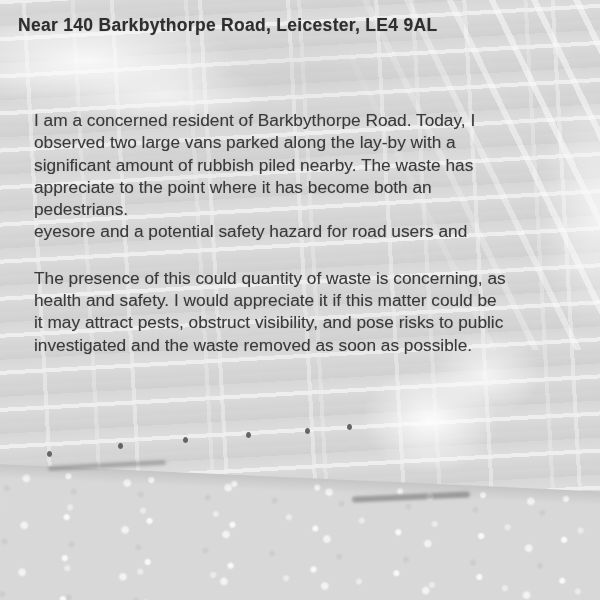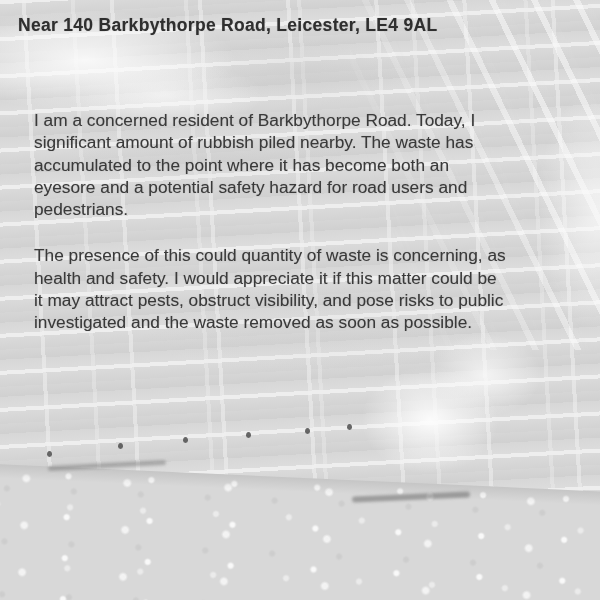--- a/index.html
+++ b/index.html
@@ -157,24 +157,25 @@
   <div class="nail" style="left:183px; top:437px;"></div>
   <div class="nail" style="left:246px; top:432px;"></div>
   <div class="nail" style="left:305px; top:428px;"></div>
   <div class="nail" style="left:347px; top:424px;"></div>
 
   <div class="content">
     <h1 class="title">Near 140 Barkbythorpe Road, Leicester, LE4 9AL</h1>
 
     <div class="para p1">
       <div class="line">I am a concerned resident of Barkbythorpe Road. Today, I</div>
+      <div class="line">observed two large vans parked along the lay-by with a</div>
       <div class="line">significant amount of rubbish piled nearby. The waste has</div>
-      <div class="line">accumulated to the point where it has become both an</div>
+      <div class="line">appreciate to the point where it has become both an</div>
+      <div class="line">pedestrians.</div>
       <div class="line">eyesore and a potential safety hazard for road users and</div>
-      <div class="line">pedestrians.</div>
     </div>
 
     <div class="para p2">
       <div class="line">The presence of this could quantity of waste is concerning, as</div>
       <div class="line">health and safety. I would appreciate it if this matter could be</div>
       <div class="line">it may attract pests, obstruct visibility, and pose risks to public</div>
       <div class="line">investigated and the waste removed as soon as possible.</div>
     </div>
   </div>
 

